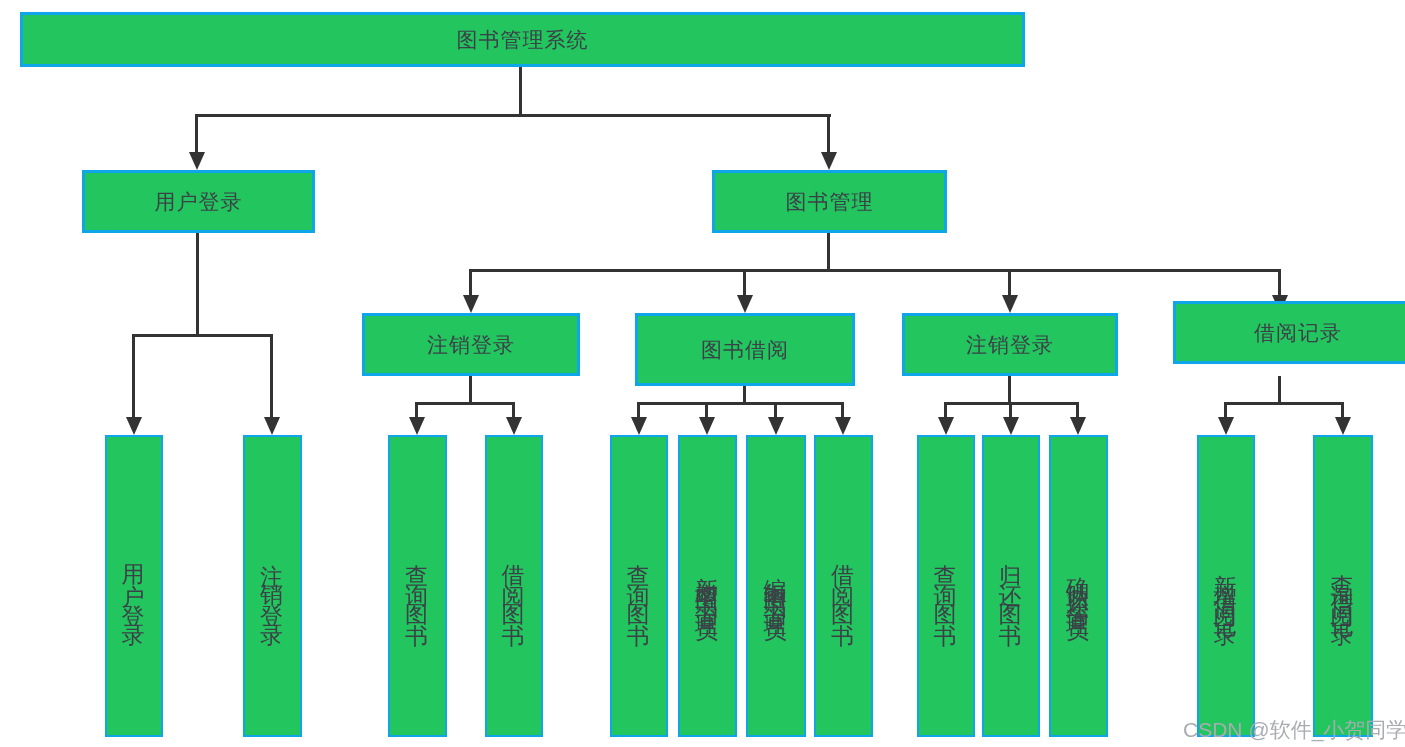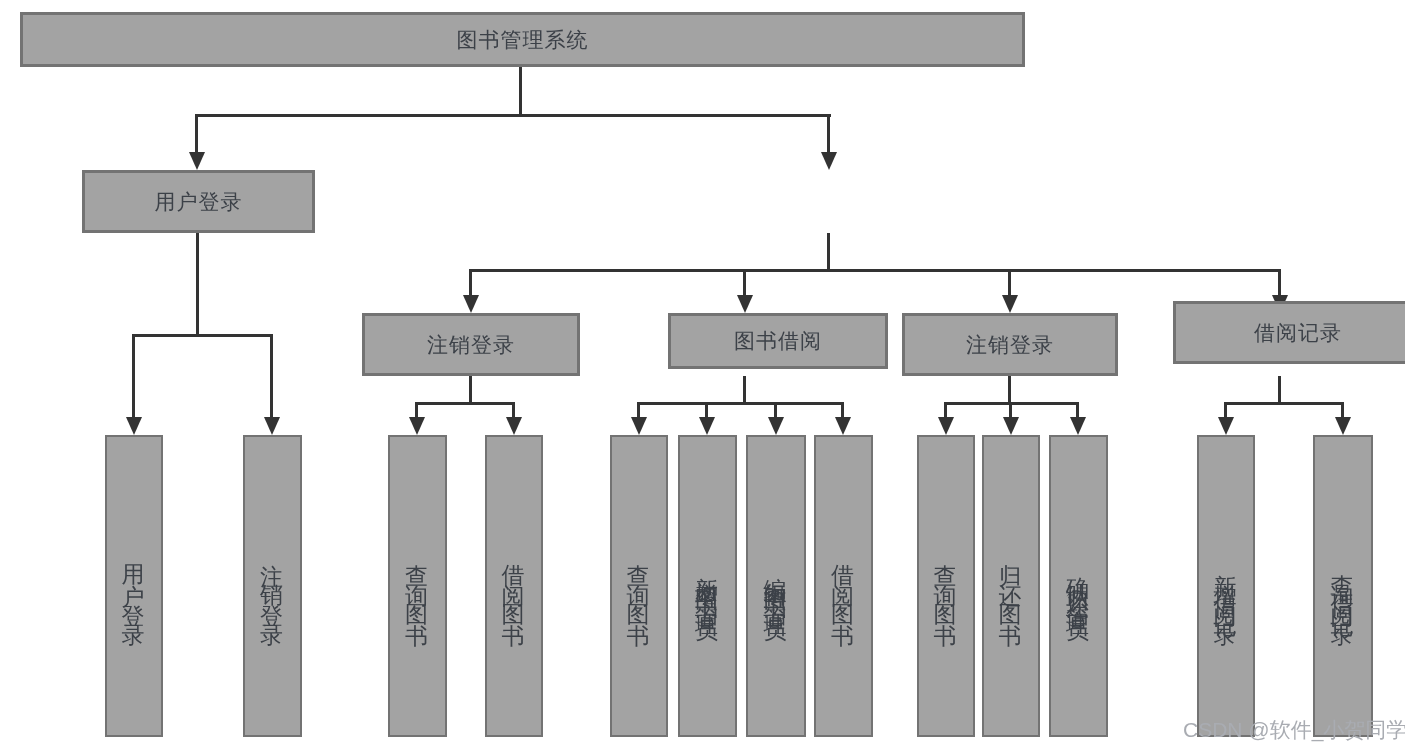--- a/index.html
+++ b/index.html
@@ -11,22 +11,22 @@
   #stage {
     position: relative;
     width: 1405px;
     height: 747px;
     background: #ffffff;
     overflow: hidden;
   }
   
   .box {
     position: absolute;
-    background: #a3a3a3;
-    border: 3px solid #737373;
+    background: #22c55e;
+    border: 3px solid #0ea5e9;
     box-sizing: border-box;
     display: flex;
     align-items: center;
     justify-content: center;
     color: #3c4148;
     font-size: 21px;
     letter-spacing: 1px;
     z-index: 2;
   }
   .leaf {
@@ -74,25 +74,28 @@
 
 <div id="stage">
 
   <div class="box" style="left:20px; top:12px; width:1005px; height:55px;">
     <span>图书管理系统</span>
   </div>
 
   <div class="box" style="left:82px; top:170px; width:233px; height:63px;">
     <span>用户登录</span>
   </div>
+  <div class="box" style="left:712px; top:170px; width:235px; height:63px;">
+    <span>图书管理</span>
+  </div>
 
   <div class="box" style="left:362px; top:313px; width:218px; height:63px;">
     <span>注销登录</span>
   </div>
-  <div class="box" style="left:635px; top:313px; width:220px; height:56px;margin-left:33px;">
+  <div class="box" style="left:635px; top:313px; width:220px; height:73px;">
     <span>图书借阅</span>
   </div>
   <div class="box" style="left:902px; top:313px; width:216px; height:63px;">
     <span>注销登录</span>
   </div>
   <div class="box" style="left:1173px; top:301px; width:250px; height:63px;">
     <span>借阅记录</span>
   </div>
 
   <div class="box leaf" style="left:105px; top:435px; width:58px; height:302px;">

